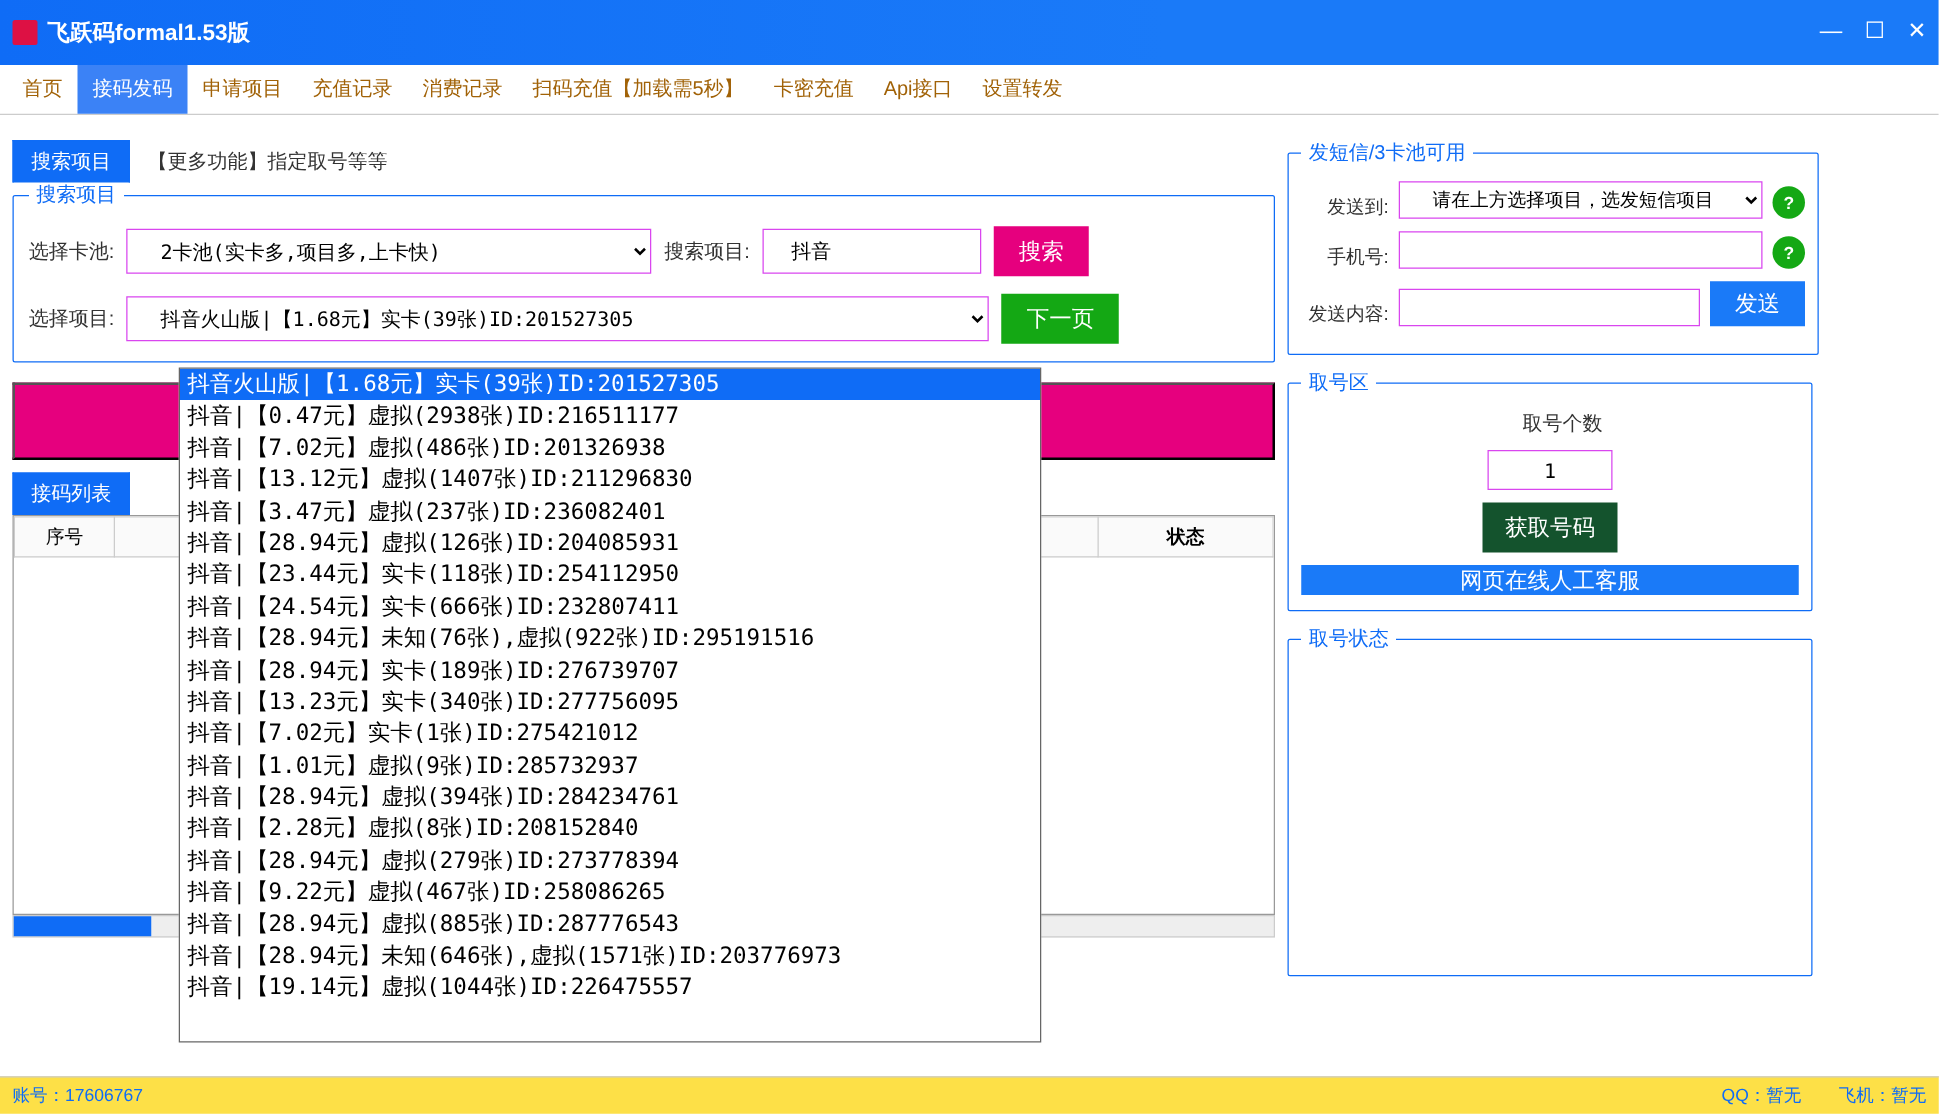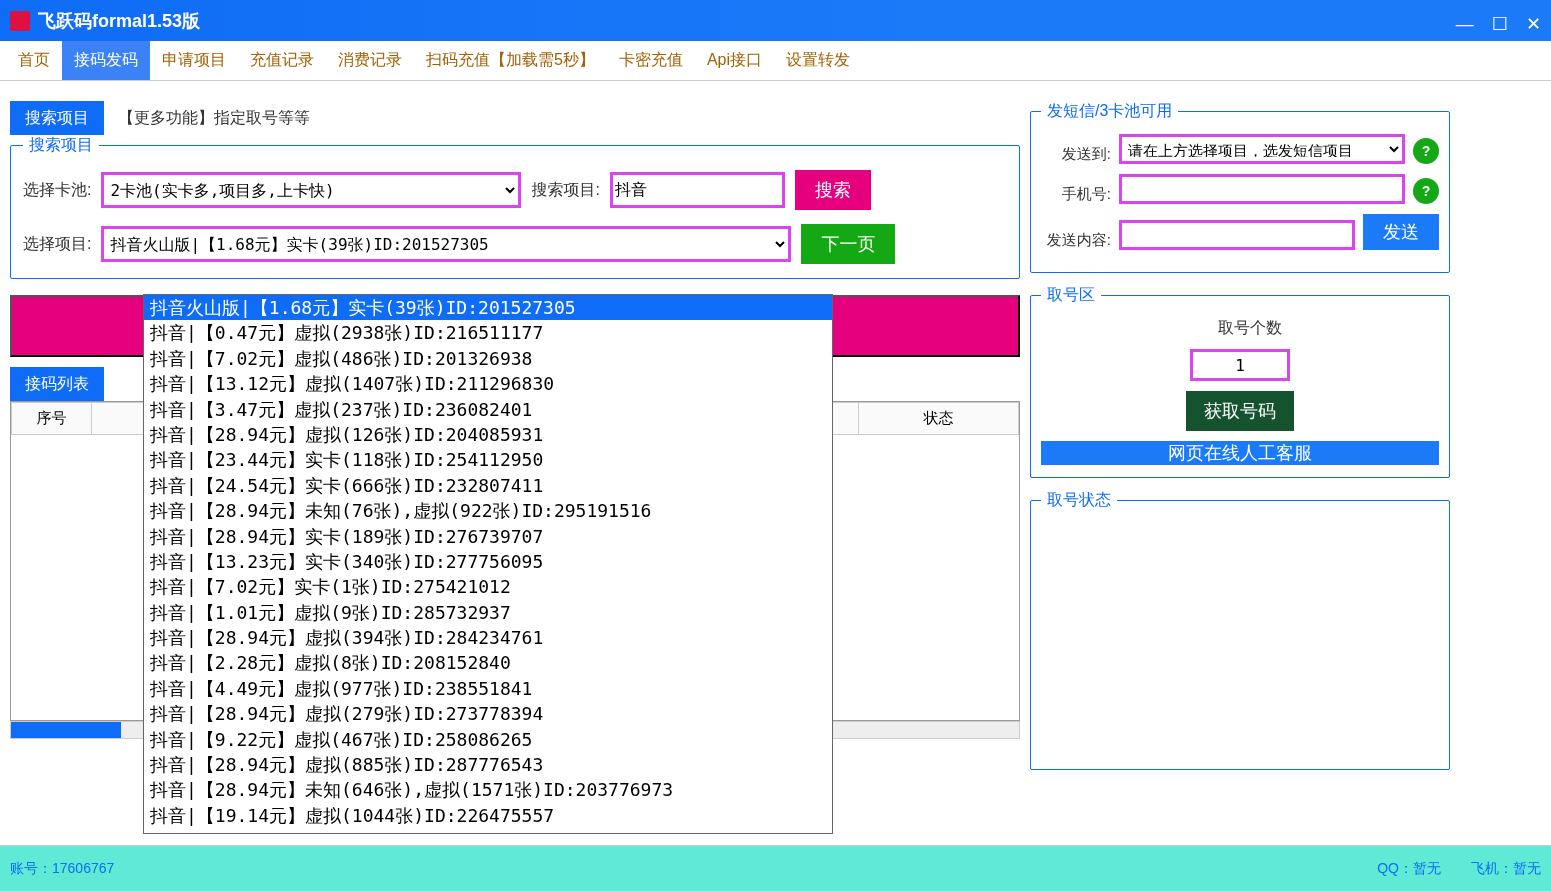--- a/index.html
+++ b/index.html
@@ -1,37 +1,37 @@
 <!DOCTYPE html>
 <html><head>
 <meta charset="utf-8">
 <style>
 * { box-sizing: border-box; margin: 0; padding: 0; }
 body { font-family: "Microsoft YaHei", sans-serif; font-size: 14px; background: #fff; width: 1551px; height: 891px; overflow: hidden; }
-.titlebar { background: linear-gradient(to right, #0f6cf6, #1a7af8 60%, #1a7af8); height: 41px; display: flex; align-items: center; padding: 0 10px; color: #fff; position: relative; }
+.titlebar { background: linear-gradient(to right, #0f6cf6, #1a7af8 60%, #1a7af8); height: 52px; display: flex; align-items: center; padding: 0 10px; color: #fff; position: relative; }
 .titlebar .app-icon { width: 20px; height: 20px; background: #d14; margin-right: 8px; border-radius: 2px; }
 .titlebar .title { font-size: 18px; font-weight: bold; }
 .titlebar .win-controls { position: absolute; right: 10px; top: 0; height: 48px; display: flex; align-items: center; gap: 18px; }
 .titlebar .win-controls span { font-size: 18px; cursor: pointer; }
 .menubar { background: #fff; border-bottom: 1px solid #ccc; height: 40px; display: flex; align-items: stretch; padding: 0 6px; }
 .menubar .menu-item { padding: 0 12px; display: flex; align-items: center; font-size: 16px; cursor: pointer; color: #a16207; }
 .menubar .menu-item.active { background: #3b82f6; color: #fff; }
 .main { display: flex; padding: 20px 10px 0 10px; gap: 10px; height: calc(891px - 48px - 40px - 30px); }
 .left-col { width: 1010px; display: flex; flex-direction: column; }
 .right-col { width: 420px; display: flex; flex-direction: column; gap: 12px; }
 .tab-row { display: flex; align-items: flex-end; margin-bottom: 0; }
 .tab-btn { background: #0f6cf6; color: #fff; padding: 6px 14px; border: 1px solid #0f6cf6; border-bottom: none; font-size: 16px; cursor: pointer; }
 .tab-label { padding: 6px 14px; font-size: 16px; color: #333; }
 fieldset { border: 1px solid #0f6cf6; border-radius: 2px; padding: 14px 12px; position: relative; }
 legend { color: #0f6cf6; font-size: 16px; padding: 0 6px; }
 .search-box { background: #fff; }
 .row { display: flex; align-items: center; gap: 10px; margin-bottom: 14px; }
 .row:last-child { margin-bottom: 0; }
 .label { font-size: 16px; color: #333; white-space: nowrap; }
-select, input[type=text] { border: 3px solid #d946ef; padding: 4px 2px; font-size: 16px; font-family: monospace, "Microsoft YaHei"; background: #fff; }
+select, input[type=text] { border: 1px solid #d946ef; padding: 4px 22px; font-size: 16px; font-family: monospace, "Microsoft YaHei"; background: #fff; }
 .pool-select { width: 420px; height: 36px; }
 .proj-select { width: 690px; height: 36px; }
 .search-inp { width: 175px; height: 36px; }
 .btn { border: none; padding: 8px 20px; font-size: 18px; cursor: pointer; color: #fff; }
 .btn-pink { background: #e6007e; }
 .btn-green { background: #14a814; }
 .btn-blue { background: #1a7af8; }
 .btn-orange-big { background: #e6007e; color: #fff; font-size: 22px; text-align: center; padding: 14px; width: 100%; }
 .dropdown-list { position: absolute; left: 143px; top: 294px; width: 690px; height: 540px; background: #fff; border: 1px solid #666; overflow-y: auto; z-index: 100; font-family: monospace, "SimSun"; font-size: 18px; }
 .dropdown-list .opt { padding: 1px 6px; white-space: nowrap; cursor: pointer; color: #000; line-height: 1.3; }
@@ -47,21 +47,21 @@
 .right-col fieldset { padding: 12px 10px; }
 .send-row { display: flex; align-items: flex-end; gap: 8px; margin-bottom: 10px; }
 .send-row .label { width: 70px; text-align: right; font-size: 15px; }
 .send-row select, .send-row input { flex: 1; height: 30px; font-size: 15px; }
 .help-icon { width: 26px; height: 26px; border-radius: 50%; background: #14a814; color: #fff; display: flex; align-items: center; justify-content: center; font-weight: bold; cursor: pointer; flex-shrink: 0; }
 .qty-row { display: flex; align-items: center; gap: 10px; flex-direction: column; }
 .qty-input { width: 100px; text-align: center; height: 32px; }
 .get-btn { background: #14532d; color: #fff; font-size: 18px; padding: 8px 18px; border: none; cursor: pointer; }
 .cs-btn { background: #1a7af8; color: #fff; text-align: center; padding: 0; font-size: 18px; border: none; width: 100%; margin-top: 10px; cursor: pointer; }
 .status-box { height: 280px; }
-.statusbar { position: absolute; bottom: 0; left: 0; right: 0; height: 46px; background: #5eead4; border-top: 1px solid #ccc; display: flex; align-items: center; padding: 0 10px; font-size: 14px; color: #0f6cf6; gap: 30px; }
+.statusbar { position: absolute; bottom: 0; left: 0; right: 0; height: 30px; background: #fde047; border-top: 1px solid #ccc; display: flex; align-items: center; padding: 0 10px; font-size: 14px; color: #0f6cf6; gap: 30px; }
 .statusbar .sb-item { white-space: nowrap; }
 .hscroll { height: 18px; background: #eee; position: relative; border: 1px solid #ccc; }
 .hscroll .thumb { position: absolute; left: 0; top: 0; bottom: 0; width: 110px; background: #0f6cf6; }
 </style>
 </head>
 <body>
 
 <div class="titlebar">
   <div class="app-icon"></div>
   <div class="title">飞跃码formal1.53版</div>
@@ -117,21 +117,21 @@
 
     <div>
       <span class="table-tab">接码列表</span>
     </div>
     <div class="table-box">
       <table>
         <thead>
             <tr id="thead-row">
               <th style="width: 80px;">序号</th>
               <th>手</th>
-              <th style="width: 160px;">状态</th>
+              <th style="width: 140px; font-weight: bold;">状态</th>
             </tr>
           </thead>
         <tbody></tbody>
       </table>
     </div>
     <div class="hscroll">
         <div class="thumb"></div>
       </div>
   </div>
 
@@ -182,21 +182,20 @@
     <div class="opt">抖音|【28.94元】虚拟(126张)ID:204085931</div>
     <div class="opt">抖音|【23.44元】实卡(118张)ID:254112950</div>
     <div class="opt">抖音|【24.54元】实卡(666张)ID:232807411</div>
     <div class="opt">抖音|【28.94元】未知(76张),虚拟(922张)ID:295191516</div>
     <div class="opt">抖音|【28.94元】实卡(189张)ID:276739707</div>
     <div class="opt">抖音|【13.23元】实卡(340张)ID:277756095</div>
     <div class="opt">抖音|【7.02元】实卡(1张)ID:275421012</div>
     <div class="opt">抖音|【1.01元】虚拟(9张)ID:285732937</div>
     <div class="opt">抖音|【28.94元】虚拟(394张)ID:284234761</div>
     <div class="opt">抖音|【2.28元】虚拟(8张)ID:208152840</div>
-    <div class="opt">抖音|【4.49元】虚拟(977张)ID:238551841</div>
     <div class="opt">抖音|【28.94元】虚拟(279张)ID:273778394</div>
     <div class="opt">抖音|【9.22元】虚拟(467张)ID:258086265</div>
     <div class="opt">抖音|【28.94元】虚拟(885张)ID:287776543</div>
     <div class="opt">抖音|【28.94元】未知(646张),虚拟(1571张)ID:203776973</div>
     <div class="opt">抖音|【19.14元】虚拟(1044张)ID:226475557</div>
   </div>
 
 <div class="statusbar">
   <span class="sb-item"><span>账号：</span><span>17606767</span></span>
   <span class="sb-item" style="margin-left:auto"><span>QQ：</span><span>暂无</span></span>

